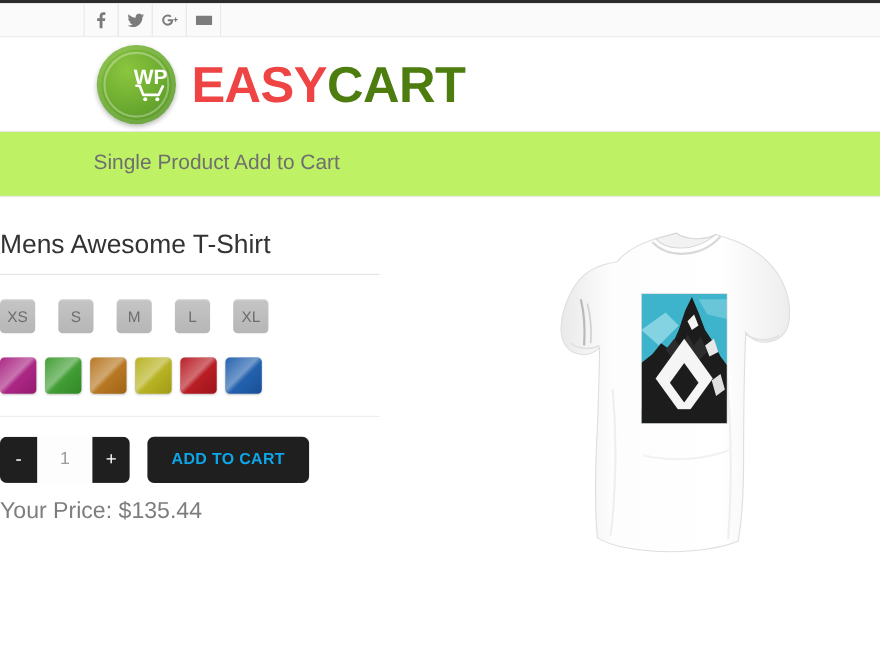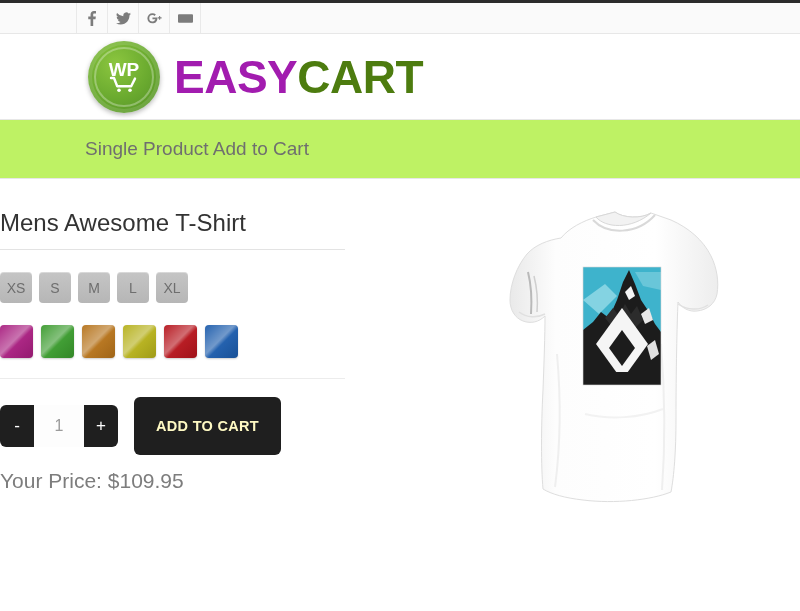--- a/index.html
+++ b/index.html
@@ -61,39 +61,39 @@
     align-items: center;
   }
   .logo-badge {
     width: 72px;
     height: 72px;
     border-radius: 50%;
     background: radial-gradient(circle at 38% 32%, #8cc63f 0%, #6aaa2f 52%, #4f8c24 100%);
     box-shadow: 0 2px 5px rgba(0,0,0,0.28), inset 0 0 0 4px rgba(255,255,255,0.12);
     display: flex;
     align-items: center;
-    justify-content: center;
+    justify-content: flex-end;
     position: relative;
   }
   .logo-badge::after {
     content: "";
     position: absolute;
     left: 6px; top: 6px; right: 6px; bottom: 6px;
     border-radius: 50%;
     border: 2px solid rgba(255,255,255,0.30);
   }
   .logo-badge svg { position: relative; z-index: 2; }
   .logo-text {
     margin-left: 14px;
     font-size: 46px;
     font-weight: bold;
     letter-spacing: -0.5px;
     line-height: 1;
   }
-  .logo-easy { color: #a21caf; }
+  .logo-easy { color: #ef4444; }
   .logo-cart { color: #4d7c0f; }
 
   
   .title-band {
     background: #bef264;
     border-bottom: 1px solid #e7e7e7;
     height: 59px;
     display: flex;
     align-items: center;
     padding-left: 85px;
@@ -138,21 +138,21 @@
 
   .option-label {
     font-size: 12.5px;
     color: #8a8a8a;
     margin-bottom: 11px;
   }
 
   
   .size-row {
     display: flex;
-    gap: 7px;
+    gap: 21px;
     margin-bottom: 22px;
   }
   .size-btn {
     width: 32px;
     height: 31px;
     background: linear-gradient(180deg, #c5c5c5 0%, #b6b6b6 100%);
     border-radius: 4px;
     display: flex;
     align-items: center;
     justify-content: center;
@@ -220,24 +220,24 @@
     width: 46px;
     background: #fdfdfd;
     border: none;
     text-align: center;
     font-size: 16px;
     color: #9b9b9b;
     font-family: "Liberation Sans", sans-serif;
     outline: none;
   }
   .add-cart-btn {
-    height: 58px;
+    height: 42px;
     padding: 0 22px;
     background: #1f1f1f;
-    color: #fef9c3;
+    color: #0ea5e9;
     border: none;
     border-radius: 6px;
     font-size: 14.5px;
     font-weight: bold;
     letter-spacing: 0.3px;
     cursor: pointer;
     font-family: "Liberation Sans", sans-serif;
   }
 
   .price-text {
@@ -332,21 +332,21 @@
 
     <div class="cart-row">
       <div class="qty-group">
         <div class="qty-btn">-</div>
         <input class="qty-input" type="text" value="1" style="">
         <div class="qty-btn">+</div>
       </div>
       <button class="add-cart-btn">ADD TO CART</button>
     </div>
 
-    <p class="price-text">Your Price: $109.95</p>
+    <p class="price-text">Your Price: $135.44</p>
   </div>
 
   <div class="col-right">
     <div class="shirt-stage">
       <svg class="shirt-svg" width="300" height="320" viewBox="0 0 300 320" aria-hidden="true">
         <defs>
           <linearGradient id="shirtShade" x1="0" y1="0" x2="1" y2="0">
             <stop offset="0%" stop-color="#e9e9e9"></stop>
             <stop offset="22%" stop-color="#fdfdfd"></stop>
             <stop offset="70%" stop-color="#ffffff"></stop>

